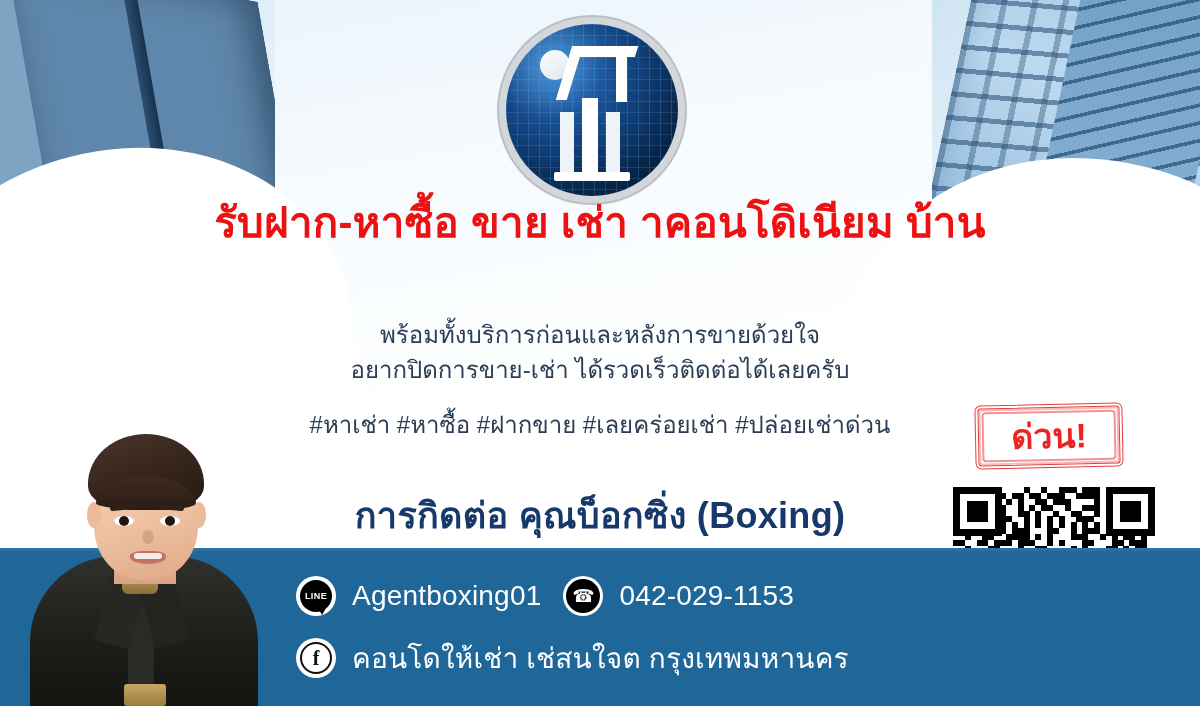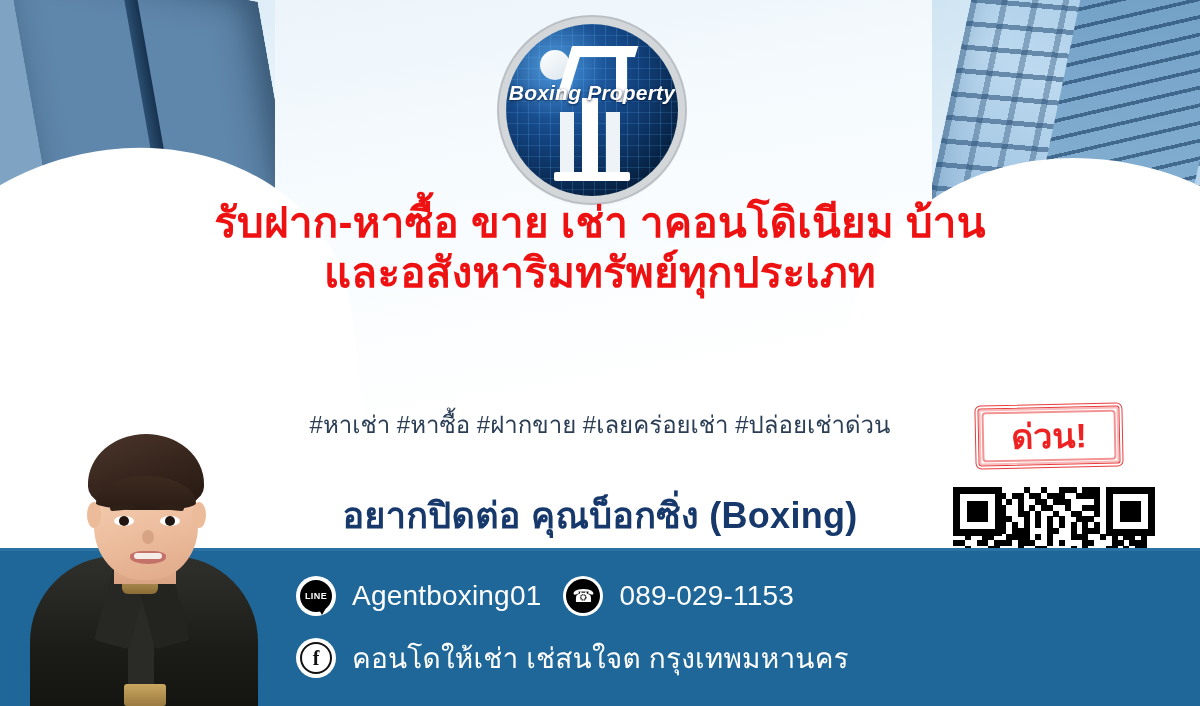--- a/index.html
+++ b/index.html
@@ -300,32 +300,34 @@
   <div class="logo">
     <div class="logo-grid"></div>
     <div class="logo-glow"></div>
     <div class="lg-head"></div>
     <div class="lg-roof"></div>
     <div class="lg-roof2"></div>
     <div class="lg-b1"></div>
     <div class="lg-b2"></div>
     <div class="lg-b3"></div>
     <div class="lg-base"></div>
-    <div class="logo-text">Boxing Property</div>
   </div>
 
   <div class="headline">
     <span>รับฝาก-หาซื้อ ขาย เช่า าคอนโดิเนียม บ้าน</span>
-    <span class="l2">และอสังหาริมทรัพย์ทุกประเภท</span>
-  </div>
-
+  </div>
+
+  <div class="subhead">
+    <span>พร้อมทั้งบริการก่อนและหลังการขายด้วยใจ</span>
+    <span>อยากปิดการขาย-เช่า ได้รวดเร็วติดต่อได้เลยครับ</span>
+  </div>
 
   <div class="hashtags">#หาเช่า #หาซื้อ #ฝากขาย #เลยคร่อยเช่า #ปล่อยเช่าด่วน</div>
 
-  <div class="contact-line">อยากปิดต่อ คุณบ็อกซิ่ง (Boxing)</div>
+  <div class="contact-line">การกิดต่อ คุณบ็อกซิ่ง (Boxing)</div>
 
   <div class="stamp">
     <span class="stamp-text">ด่วน!</span>
   </div>
 
   <div class="qr">
     <div class="qr-canvas" id="qrCanvas">
         <div class="qr-cell" style="left: 70.5455px; top: 0px; width: 6px; height: 6px;"></div>
         <div class="qr-cell" style="left: 88.1818px; top: 0px; width: 6px; height: 6px;"></div>
         <div class="qr-cell" style="left: 105.818px; top: 0px; width: 6px; height: 6px;"></div>
@@ -814,21 +816,21 @@
     <span class="ic">
       <span class="ic-line-inner">
           <span>LINE</span>
         </span>
     </span>
     <span class="row-txt">Agentboxing01</span>
     <span class="row-gap"></span>
     <span class="ic">
       <span class="ic-phone-inner">☎</span>
     </span>
-    <span class="row-txt">089-029-1153</span>
+    <span class="row-txt">042-029-1153</span>
   </div>
 
   <div class="row row2">
     <span class="ic">
       <span class="ic-fb-inner">f</span>
     </span>
     <span class="row-txt">คอนโดให้เช่า เช่สนใจต กรุงเทพมหานคร</span>
   </div>
 
 </div>

